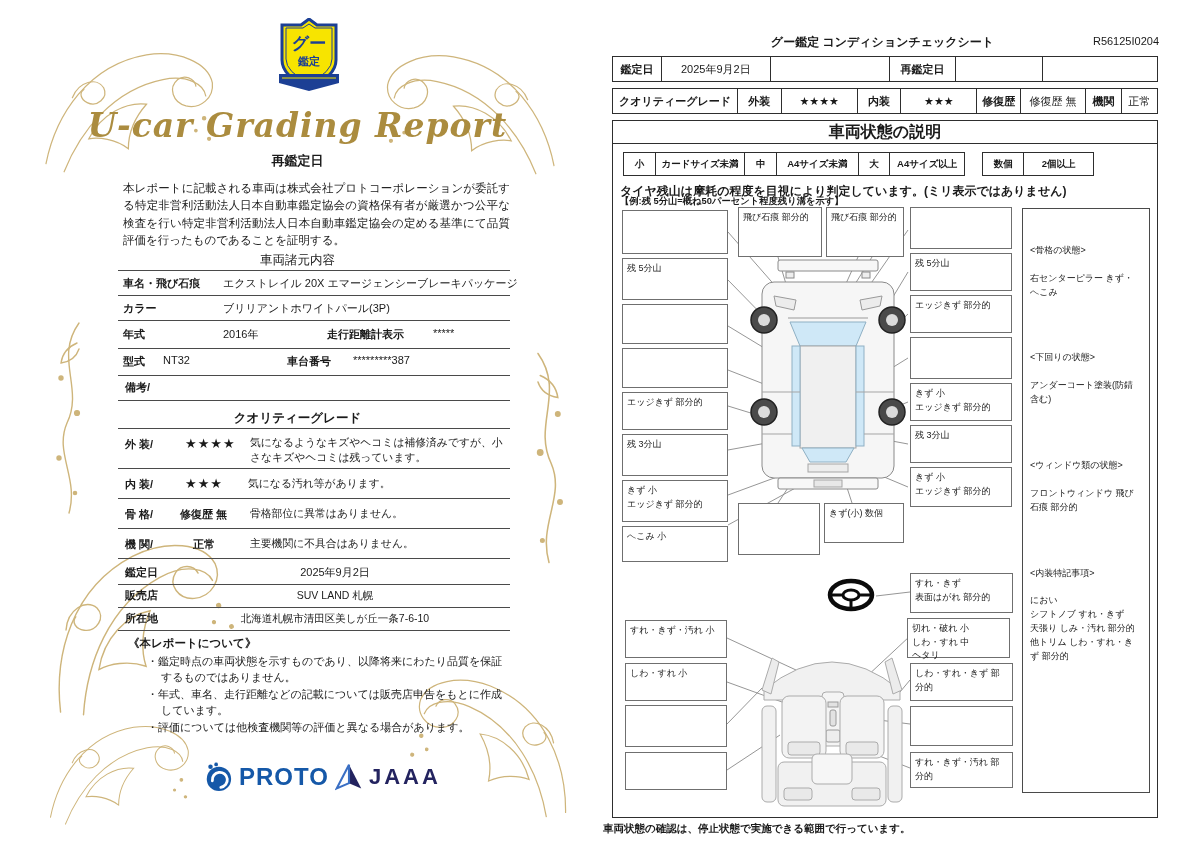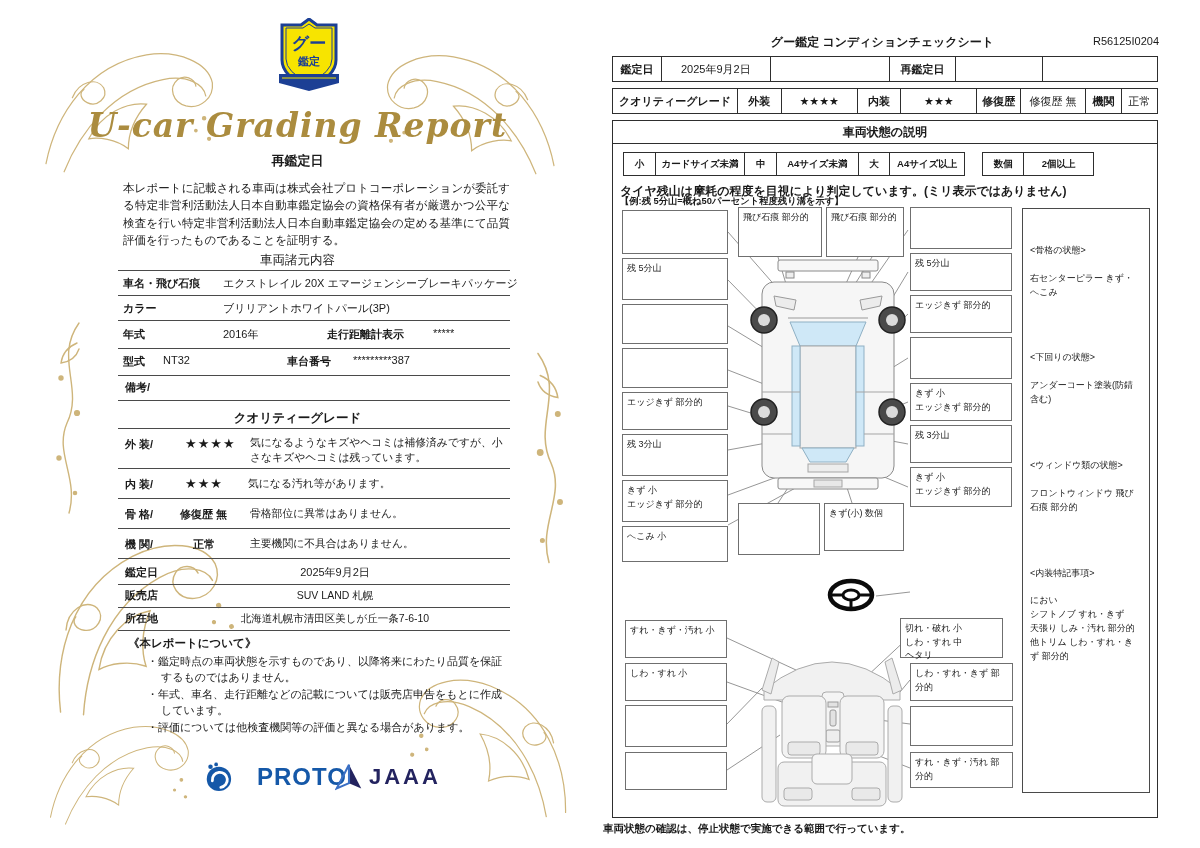--- a/index.html
+++ b/index.html
@@ -162,21 +162,21 @@
   <div class="a spec-label" style="left:90px;top:593px">所在地</div>
   <div class="a ctr" style="left:150px;top:594px;width:300px;font-size:10.5px">北海道札幌市清田区美しが丘一条7-6-10</div>
 
   <div class="a" style="left:93px;top:618px;font-size:11.5px;font-weight:bold">《本レポートについて》</div>
   <div class="a" style="left:100px;top:636px;width:378px">
     <div class="bullet">・鑑定時点の車両状態を示すものであり、以降将来にわたり品質を保証するものではありません。</div>
     <div class="bullet">・年式、車名、走行距離などの記載については販売店申告をもとに作成しています。</div>
     <div class="bullet">・評価については他検査機関等の評価と異なる場合があります。</div>
   </div>
 
-  <div class="a" style="left:168px;top:744px;display:flex;align-items:center;gap:24px">
+  <div class="a" style="left:168px;top:744px;display:flex;align-items:center;gap:6px">
     <svg width="30" height="30" viewBox="0 0 32 32">
       <circle cx="17" cy="18" r="13" fill="#1558a8"></circle>
       <path d="M10,20 a8,8 0 1,1 9,7" stroke="#fff" stroke-width="3" fill="none" stroke-linecap="round"></path>
       <circle cx="8" cy="5" r="2.4" fill="#1558a8"></circle>
         <circle cx="14" cy="2.6" r="2" fill="#1558a8"></circle>
     </svg>
     <span style="font-size:24px;font-weight:800;color:#1558a8;letter-spacing:1px">PROTO</span>
   </div>
   <div class="a" style="left:300px;top:744px;display:flex;align-items:center;gap:6px">
     <svg width="28" height="30" viewBox="0 0 32 32">
@@ -207,21 +207,21 @@
     <div class="c bold" style="width:14%">★★★★</div>
     <div class="c bold" style="width:8%">内装</div>
     <div class="c bold" style="width:14%">★★★</div>
     <div class="c bold" style="width:8%">修復歴</div>
     <div class="c" style="width:12%">修復歴 無</div>
     <div class="c bold" style="width:6.5%">機関</div>
     <div class="c" style="width:6.5%">正常</div>
   </div>
 
   <div class="bigbox" style="left:12px;top:90px;width:546px;height:698px">
-    <div class="ctr bold" style="height:22px;line-height:22px;border-bottom:1.2px solid #2e2e2e;font-size:12px">車両状態の説明</div>
+    <div class="ctr bold" style="height:22px;line-height:22px;border-bottom:1.2px solid #2e2e2e;font-size:16px">車両状態の説明</div>
   </div>
 
   <div class="legend" style="left:23px;top:122px;width:342px">
     <div class="c" style="width:32px">小</div>
     <div class="c" style="width:90px">カードサイズ未満</div>
     <div class="c" style="width:32px">中</div>
     <div class="c" style="width:82px">A4サイズ未満</div>
     <div class="c" style="width:32px">大</div>
     <div class="c" style="width:74px">A4サイズ以上</div>
   </div>
@@ -341,28 +341,30 @@
   <div class="abox" style="left:310px;top:223px;width:102px;height:38px">残 5分山</div>
   <div class="abox" style="left:310px;top:265px;width:102px;height:38px">エッジきず 部分的</div>
   <div class="abox" style="left:310px;top:307px;width:102px;height:42px"></div>
   <div class="abox" style="left:310px;top:353px;width:102px;height:38px">きず 小
 エッジきず 部分的</div>
   <div class="abox" style="left:310px;top:395px;width:102px;height:38px">残 3分山</div>
   <div class="abox" style="left:310px;top:437px;width:102px;height:40px">きず 小
 エッジきず 部分的</div>
 
   <div class="abox" style="left:138px;top:473px;width:82px;height:52px"></div>
-  <div class="abox" style="left:224px;top:473px;width:80px;height:48px">きず(小) 数個</div>
+  <div class="abox" style="left:224px;top:473px;width:80px;height:40px">きず(小) 数個</div>
 
   <div class="abox" style="left:25px;top:590px;width:102px;height:38px">すれ・きず・汚れ 小</div>
   <div class="abox" style="left:25px;top:633px;width:102px;height:38px">しわ・すれ 小</div>
   <div class="abox" style="left:25px;top:675px;width:102px;height:42px"></div>
   <div class="abox" style="left:25px;top:722px;width:102px;height:38px"></div>
 
-  <div class="abox" style="left:300px;top:588px;width:103px;height:40px">切れ・破れ 小
+  <div class="abox" style="left:310px;top:543px;width:103px;height:40px">すれ・きず
+表面はがれ 部分的</div>
+  <div class="abox" style="left:307px;top:588px;width:103px;height:40px">切れ・破れ 小
 しわ・すれ 中
 ヘタリ</div>
   <div class="abox" style="left:310px;top:633px;width:103px;height:38px">しわ・すれ・きず 部分的</div>
   <div class="abox" style="left:310px;top:676px;width:103px;height:40px"></div>
   <div class="abox" style="left:310px;top:722px;width:103px;height:36px">すれ・きず・汚れ 部分的</div>
 
   <div class="notespanel" style="left:422px;top:178px;width:128px;height:585px">
     <div class="sec">
       <div>&lt;骨格の状態&gt;</div>
       <div>右センターピラー きず・へこみ</div>

